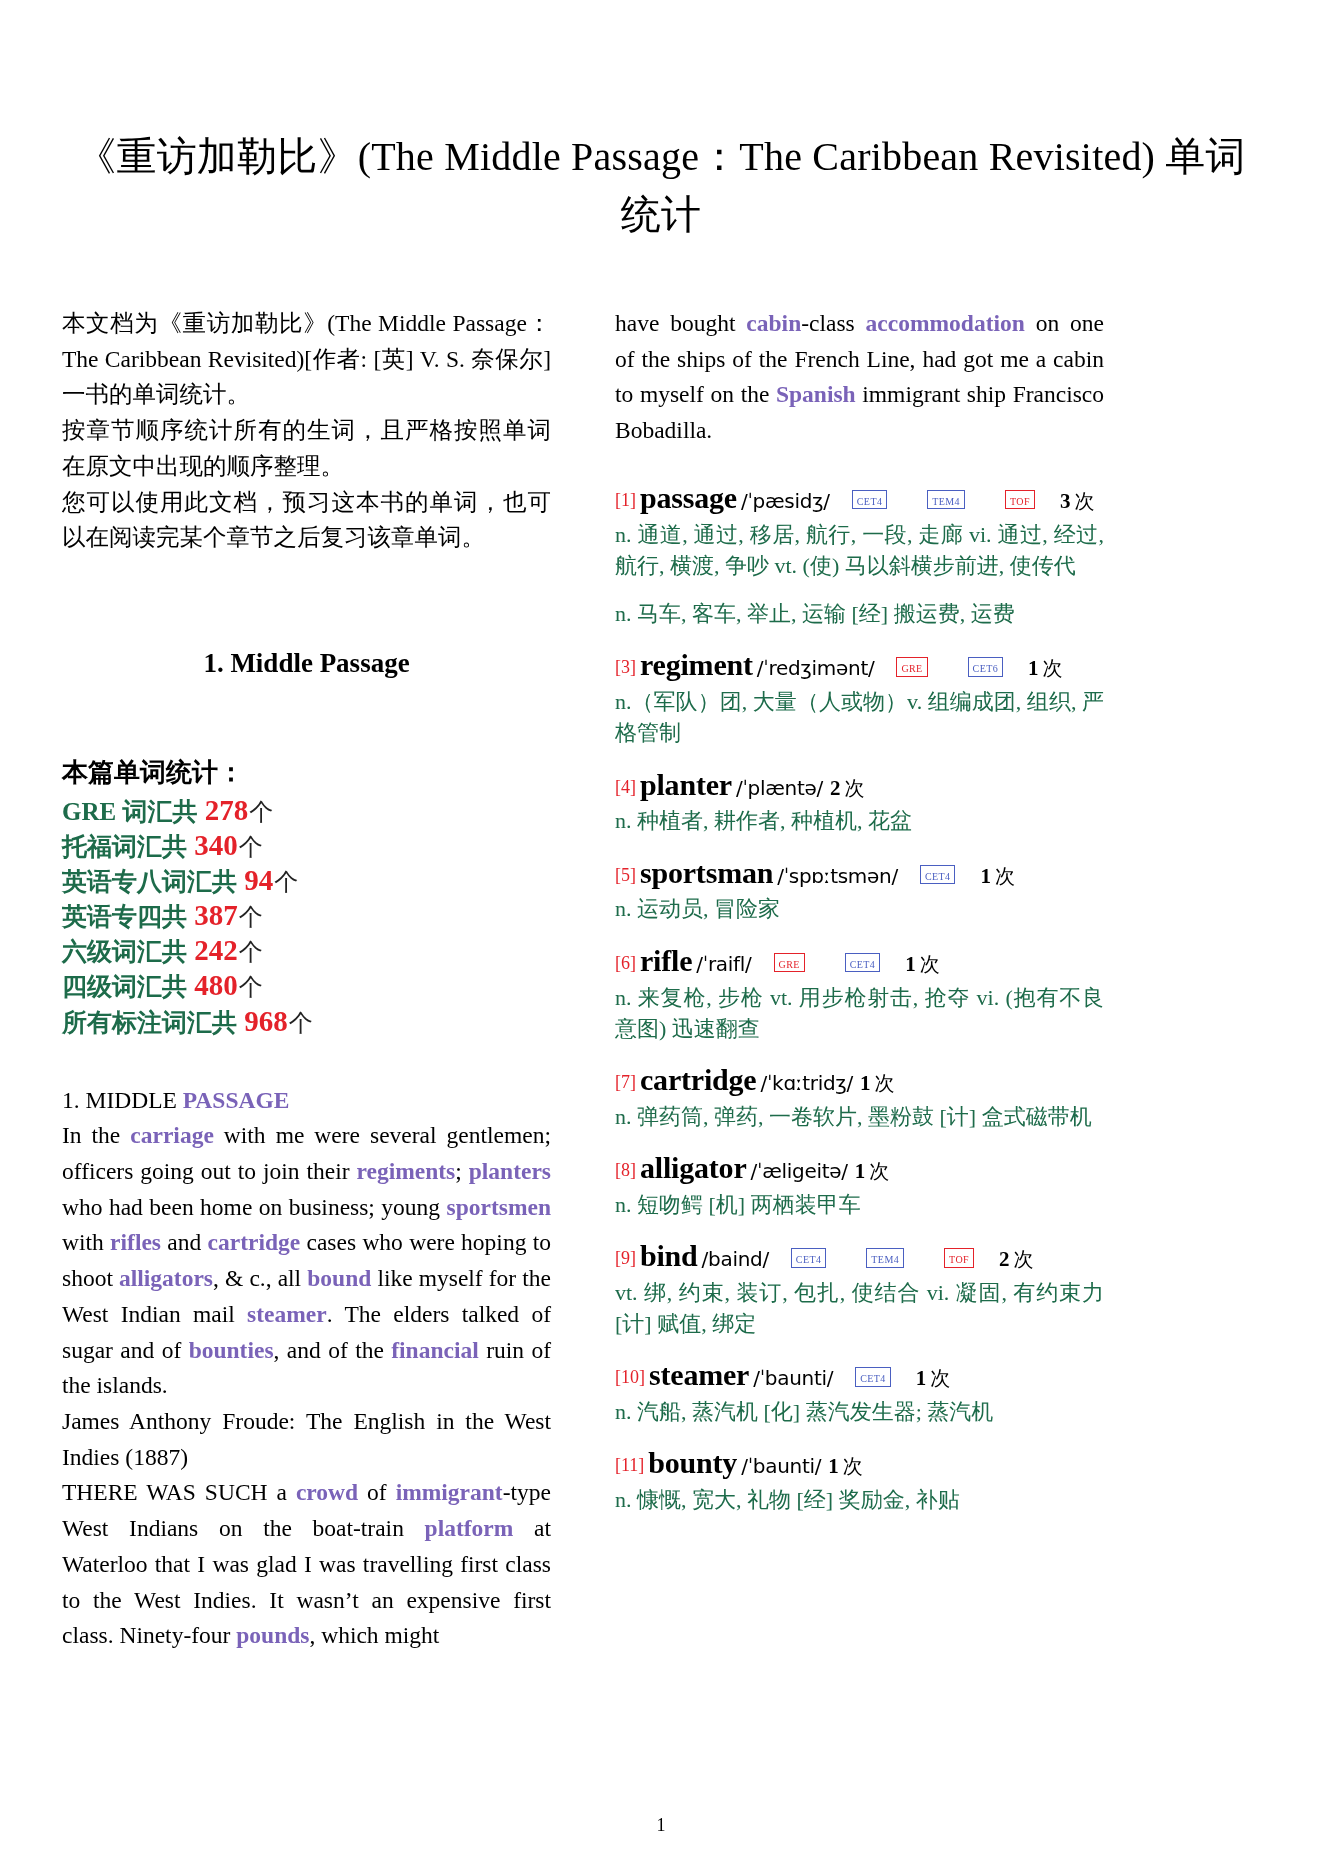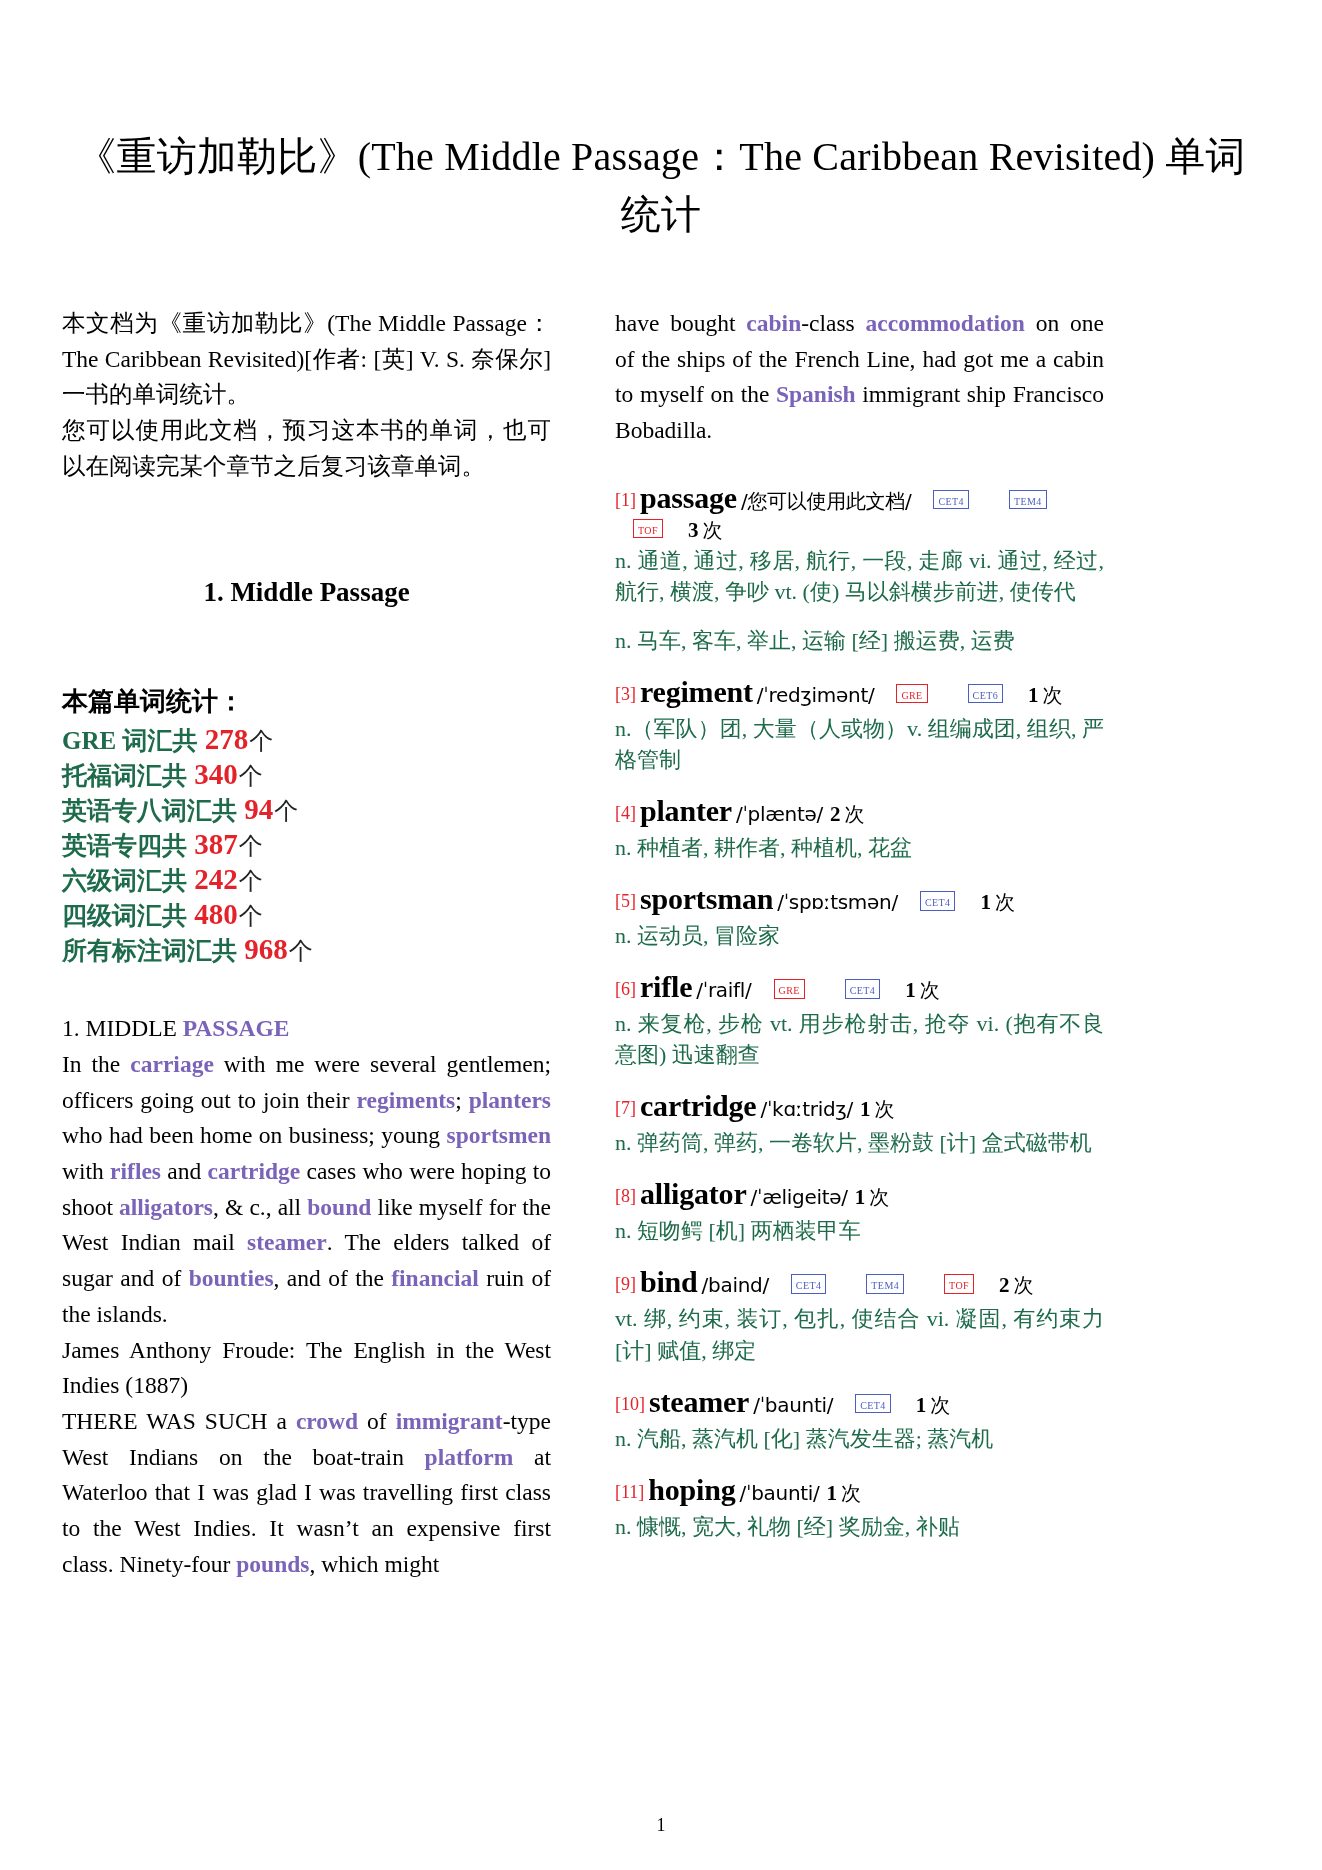--- a/index.html
+++ b/index.html
@@ -186,20 +186,21 @@
 <div class="page">
 
   <h1 class="doc-title">《重访加勒比》(The Middle Passage：The Caribbean Revisited) 单词统计</h1>
 
   <div class="columns">
 
     <div class="col">
 
       <div class="intro">
         <p>本文档为《重访加勒比》(The Middle Passage：The Caribbean Revisited)[作者: [英] V. S. 奈保尔] 一书的单词统计。</p>
+        <p>按章节顺序统计所有的生词，且严格按照单词在原文中出现的顺序整理。</p>
         <p>您可以使用此文档，预习这本书的单词，也可以在阅读完某个章节之后复习该章单词。</p>
       </div>
 
       <div class="section-heading">1. Middle Passage</div>
 
       <div class="stats">
         <div class="stats-title">本篇单词统计：</div>
         <div id="stats-list">
             <div class="stat-line"><span class="lbl">GRE 词汇共 </span><span class="num">278</span><span class="unit">个</span></div>
             <div class="stat-line"><span class="lbl">托福词汇共 </span><span class="num">340</span><span class="unit">个</span></div>
@@ -225,21 +226,21 @@
     </div>
 
     <div class="col">
 
       <div class="rc-lead">
         <p><span>have bought </span><span class="hl">cabin</span><span>-class </span><span class="hl">accommodation</span><span> on one of the ships of the French Line, had got me a cabin to myself on the </span><span class="hl">Spanish</span><span> immigrant ship Francisco Bobadilla.</span></p>
       </div>
 
       <div class="entries" id="entries-list">
           <div class="entry">
-            <div class="entry-head"><span class="idx">[1]</span> <span class="word">passage</span> <span class="ipa">/您可以使用此文档/</span> <span class="badge">CET4</span> <span class="badge">TEM4</span> <span class="badge red">TOF</span> <span class="count">3</span> <span class="count-unit">次</span></div>
+            <div class="entry-head"><span class="idx">[1]</span> <span class="word">passage</span> <span class="ipa">/ˈpæsidʒ/</span> <span class="badge">CET4</span> <span class="badge">TEM4</span> <span class="badge red">TOF</span> <span class="count">3</span> <span class="count-unit">次</span></div>
             <div class="defn">n. 通道, 通过, 移居, 航行, 一段, 走廊 vi. 通过, 经过, 航行, 横渡, 争吵 vt. (使) 马以斜横步前进, 使传代</div>
           </div>
           <div class="entry">
             <div class="defn">n. 马车, 客车, 举止, 运输 [经] 搬运费, 运费</div>
           </div>
           <div class="entry">
             <div class="entry-head"><span class="idx">[3]</span> <span class="word">regiment</span> <span class="ipa">/ˈredʒimənt/</span> <span class="badge red">GRE</span> <span class="badge">CET6</span> <span class="count">1</span> <span class="count-unit">次</span></div>
             <div class="defn">n.（军队）团, 大量（人或物）v. 组编成团, 组织, 严格管制</div>
           </div>
           <div class="entry">
@@ -264,21 +265,21 @@
           </div>
           <div class="entry">
             <div class="entry-head"><span class="idx">[9]</span> <span class="word">bind</span> <span class="ipa">/baind/</span> <span class="badge">CET4</span> <span class="badge">TEM4</span> <span class="badge red">TOF</span> <span class="count">2</span> <span class="count-unit">次</span></div>
             <div class="defn">vt. 绑, 约束, 装订, 包扎, 使结合 vi. 凝固, 有约束力 [计] 赋值, 绑定</div>
           </div>
           <div class="entry">
             <div class="entry-head"><span class="idx">[10]</span> <span class="word">steamer</span> <span class="ipa">/ˈbaunti/</span> <span class="badge">CET4</span> <span class="count">1</span> <span class="count-unit">次</span></div>
             <div class="defn">n. 汽船, 蒸汽机 [化] 蒸汽发生器; 蒸汽机</div>
           </div>
           <div class="entry">
-            <div class="entry-head"><span class="idx">[11]</span> <span class="word">hoping</span> <span class="ipa">/ˈbaunti/</span> <span class="count">1</span> <span class="count-unit">次</span></div>
+            <div class="entry-head"><span class="idx">[11]</span> <span class="word">bounty</span> <span class="ipa">/ˈbaunti/</span> <span class="count">1</span> <span class="count-unit">次</span></div>
             <div class="defn">n. 慷慨, 宽大, 礼物 [经] 奖励金, 补贴</div>
           </div>
         </div>
 
     </div>
 
   </div>
 
   <div class="page-number">1</div>
 

